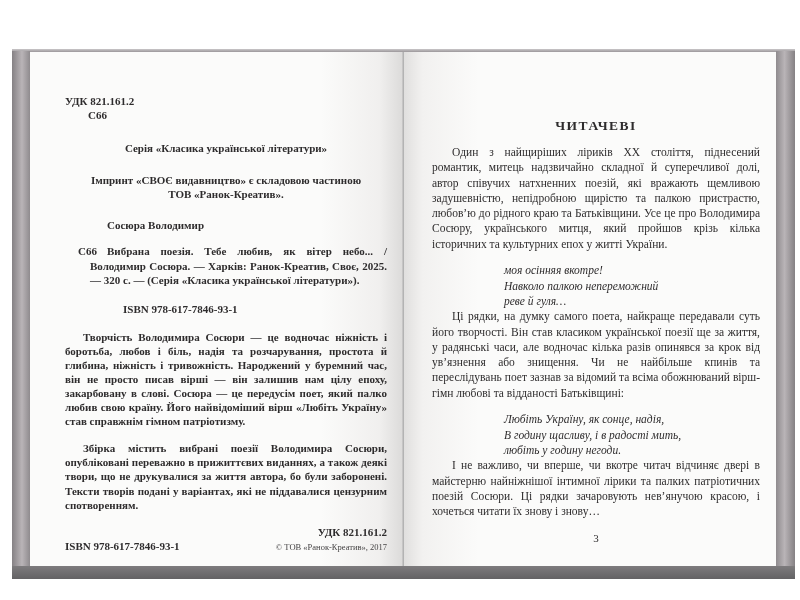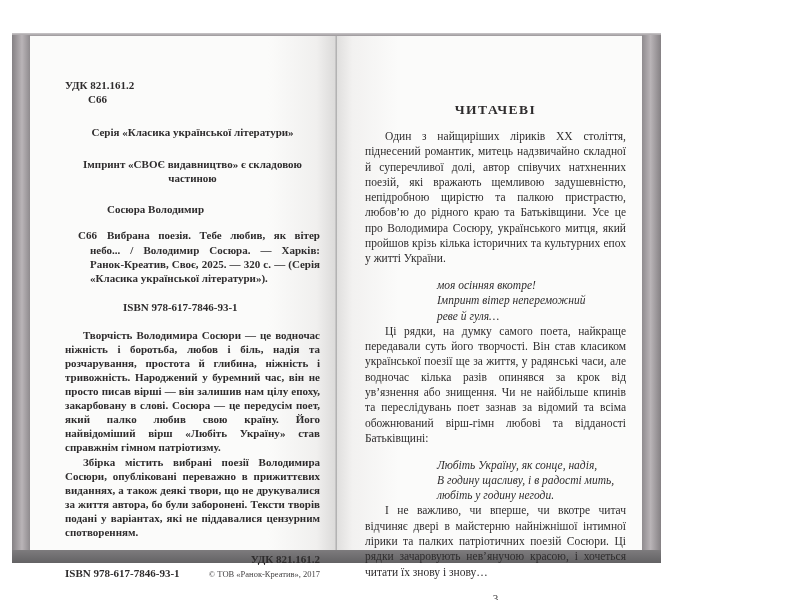--- a/index.html
+++ b/index.html
@@ -2,21 +2,21 @@
 <html><head>
 <meta charset="utf-8">
 <style>
   html,body{margin:0;padding:0;}
   body{
     width:800px;height:600px;position:relative;overflow:hidden;
     background:#ffffff;
     font-family:"Liberation Serif","DejaVu Serif",serif;
     color:#2e2c2d;
   }
-  .book{position:absolute;left:12px;top:33px;width:649px;height:530px;}
+  .book{position:absolute;left:12px;top:49px;width:783px;height:530px;}
   .edge-top{position:absolute;top:0;left:0;right:0;height:3px;
     background:linear-gradient(#cac7c9,#9b979a);}
   .edge-left{position:absolute;top:2px;left:0;width:18px;bottom:12px;
     background:linear-gradient(to right,#858184,#b9b4b7 55%,#8f8b8e);}
   .edge-right{position:absolute;top:2px;right:0;width:19px;bottom:12px;
     background:linear-gradient(to left,#858184,#b9b4b7 55%,#8f8b8e);}
   .edge-bottom{position:absolute;left:0;right:0;bottom:0;height:13px;
     background:linear-gradient(#7d7b7d,#636264);}
   .pages{position:absolute;left:18px;right:19px;top:3px;bottom:13px;display:flex;}
   .page{width:50%;box-sizing:border-box;display:flex;flex-direction:column;}
@@ -35,21 +35,21 @@
   .udc-top{margin:0;}
   .c66-top{margin:0 0 0 23px;}
   .center-block{text-align:center;margin-top:19px;}
   .imprint{margin-top:18px;}
   .author-heading{margin:17px 0 12px 42px;}
   .bib-row{position:relative;margin-top:0;}
   .bib-code{position:absolute;left:13px;top:0;}
   .bib-text{margin-left:25px;text-indent:17px;text-align:justify;}
   .isbn-mid{margin:15px 0 0 58px;}
   .annot{margin-top:14px;text-indent:18px;text-align:justify;}
-  .annot2{margin-top:0;}
+  .annot2{margin-top:13px;}
   .udc-bottom{text-align:right;margin-top:13px;}
   .verso-bottom{margin-top:auto;display:flex;justify-content:space-between;align-items:baseline;}
   .copyright{font-weight:normal;font-size:8.5px;color:#454344;}
   
   .recto{font-size:11.5px;line-height:1.33;}
   .ornament{display:block;margin:0 auto;width:244px;height:8px;}
   .chapter-title{text-align:center;font-weight:bold;font-size:13.5px;
     letter-spacing:1.5px;margin-top:9px;}
   .para{text-align:justify;text-indent:20px;margin-top:0;}
   .para-first{margin-top:10px;}
@@ -67,20 +67,21 @@
 
   <div class="pages">
 
     <div class="page page-left verso">
       <div class="udc-top">УДК 821.161.2</div>
       <div class="c66-top">С66</div>
 
       <div class="center-block">
         <div>Серія «Класика української літератури»</div>
         <div class="imprint">Імпринт «СВОЄ видавництво» є складовою частиною</div>
+        <div>ТОВ «Ранок-Креатив».</div>
       </div>
 
       <div class="author-heading">Сосюра Володимир</div>
 
       <div class="bib-row">
         <span class="bib-code">С66</span>
         <div class="bib-text">Вибрана поезія. Тебе любив, як вітер небо... / Володимир Сосюра. — Харків: Ранок-Креатив, Своє, 2025. — 320 с. — (Серія «Класика української літератури»).</div>
       </div>
 
       <div class="isbn-mid">ISBN 978-617-7846-93-1</div>
@@ -105,21 +106,21 @@
         </defs>
         <rect x="0" y="0" width="244" height="8" fill="url(#chainlink)"></rect>
       </svg>
 
       <div class="chapter-title">ЧИТАЧЕВІ</div>
 
       <p class="para para-first">Один з найщиріших ліриків XX століття, піднесений романтик, митець надзвичайно складної й суперечливої долі, автор співучих натхненних поезій, які вражають щемливою задушевністю, непідробною щирістю та палкою пристрастю, любов’ю до рідного краю та Батьківщини. Усе це про Володимира Сосюру, українського митця, який пройшов крізь кілька історичних та культурних епох у житті України.</p>
 
       <div class="verse">
         <div>моя осінняя вкотре!</div>
-        <div>Імпринт вітер непереможний</div>
+        <div>Навколо палкою непереможний</div>
         <div>реве й гуля…</div>
       </div>
 
       <p class="para">Ці рядки, на думку самого поета, найкраще передавали суть його творчості. Він став класиком української поезії ще за життя, у радянські часи, але водночас кілька разів опинявся за крок від ув’язнення або знищення. Чи не найбільше кпинів та переслідувань поет зазнав за відомий та всіма обожнюваний вірш-гімн любові та відданості Батьківщині:</p>
 
       <div class="verse">
         <div>Любіть Україну, як сонце, надія,</div>
         <div>В годину щасливу, і в радості мить,</div>
         <div>любіть у годину негоди.</div>
       </div>

